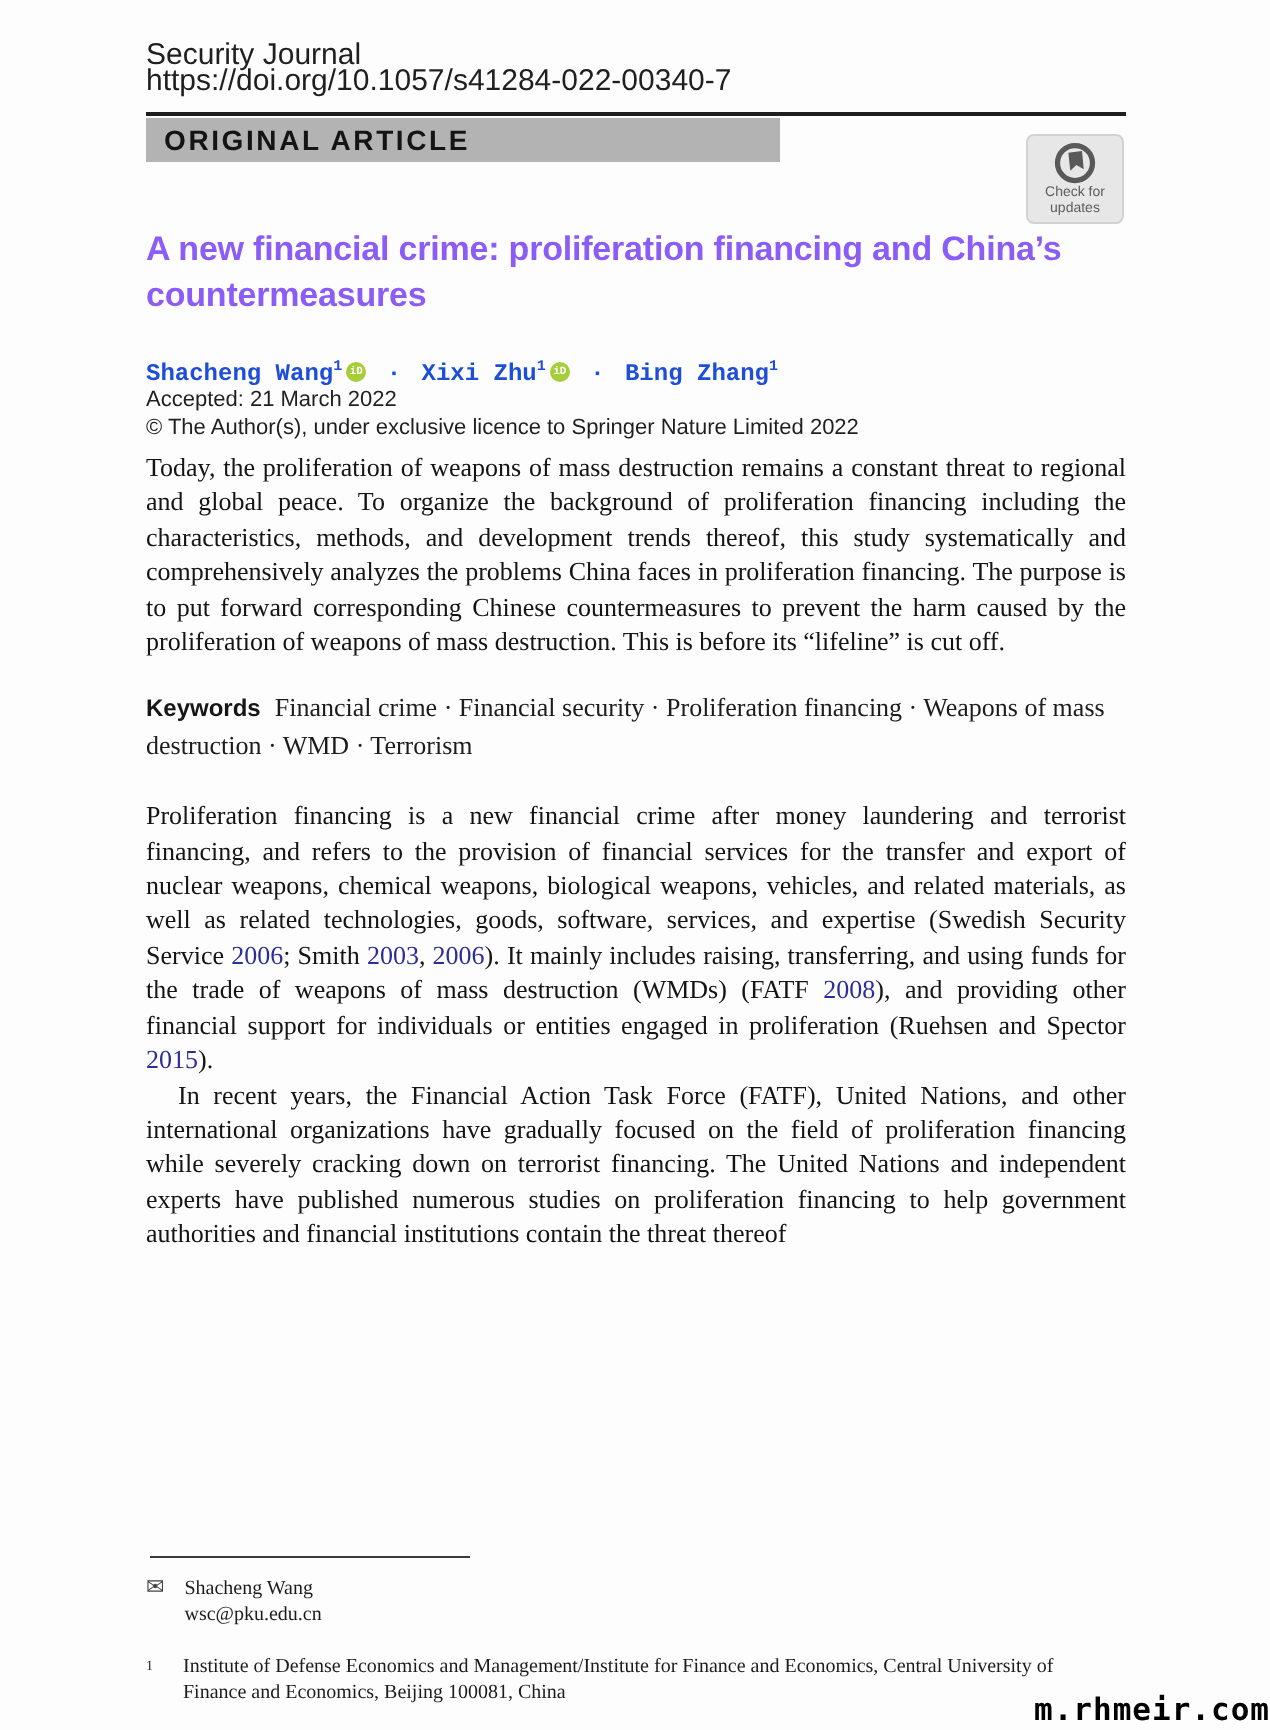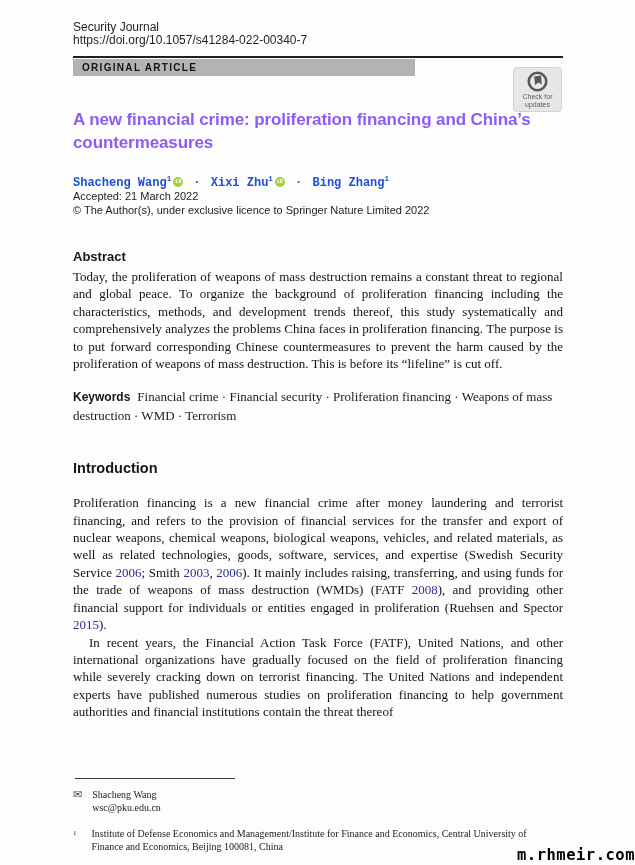--- a/index.html
+++ b/index.html
@@ -8,29 +8,29 @@
     position: relative;
     width: 635px;
     height: 865px;
     background: #fdfdfd;
     padding: 21px 72px 0 73px;
     font-family: "Liberation Serif", serif;
     color: #1c1c1c;
     overflow: hidden;
   }
   
-  .jheader { font-family: "Liberation Sans", sans-serif; font-size: 12px; line-height: 13px; color: #1f1f1f; }
+  .jheader { font-family: "Liberation Sans", sans-serif; font-size: 15px; line-height: 13px; color: #1f1f1f; }
   .rule { margin-top: 9px; height: 2px; background: #1f1f1f; }
   .type-bar {
     margin-top: 1px;
-    width: 342px;
+    width: 317px;
     background: #b3b3b3;
     padding: 3px 2px 3px 9px;
     font-family: "Liberation Sans", sans-serif;
-    font-size: 10px;
+    font-size: 14px;
     font-weight: bold;
     letter-spacing: 1.3px;
     color: #141414;
   }
   
   .crossmark {
     position: absolute;
     top: 67px;
     right: 73px;
     width: 49px;
@@ -194,28 +194,26 @@
     <span><span>Xixi Zhu</span><sup>1</sup></span><span class="orcid-icon"></span>
     <span class="author-sep">·</span>
     <span><span>Bing Zhang</span><sup>1</sup></span>
   </div>
 
   <div class="dates">
     <div>Accepted: 21 March 2022</div>
     <div>© The Author(s), under exclusive licence to Springer Nature Limited 2022</div>
   </div>
 
-  <div class="abstract-heading">Abstract</div>
   <p class="body-text abstract-text">Today, the proliferation of weapons of mass destruction remains a constant threat to regional and global peace. To organize the background of proliferation financing including the characteristics, methods, and development trends thereof, this study systematically and comprehensively analyzes the problems China faces in proliferation financing. The purpose is to put forward corresponding Chinese countermeasures to prevent the harm caused by the proliferation of weapons of mass destruction. This is before its “lifeline” is cut off.</p>
 
   <p class="keywords">
     <span class="kw-label">Keywords</span><span>Financial crime · Financial security · Proliferation financing · Weapons of mass destruction · WMD · Terrorism</span>
   </p>
 
-  <div class="intro-heading">Introduction</div>
 
   <div class="intro-body">
     <p class="body-text"><span>Proliferation financing is a new financial crime after money laundering and terrorist financing, and refers to the provision of financial services for the transfer and export of nuclear weapons, chemical weapons, biological weapons, vehicles, and related materials, as well as related technologies, goods, software, services, and expertise (Swedish Security Service </span><a class="cite">2006</a><span>; Smith </span><a class="cite">2003</a><span>, </span><a class="cite">2006</a><span>). It mainly includes raising, transferring, and using funds for the trade of weapons of mass destruction (WMDs) (FATF </span><a class="cite">2008</a><span>), and providing other financial support for individuals or entities engaged in proliferation (Ruehsen and Spector </span><a class="cite">2015</a><span>).</span></p>
     <p class="body-text para2">In recent years, the Financial Action Task Force (FATF), United Nations, and other international organizations have gradually focused on the field of proliferation financing while severely cracking down on terrorist financing. The United Nations and independent experts have published numerous studies on proliferation financing to help government authorities and financial institutions contain the threat thereof</p>
   </div>
 
   <div class="footnote">
     <div class="fn-rule"></div>
     <div class="correspondence">
       <span class="mail-icon">✉</span>

